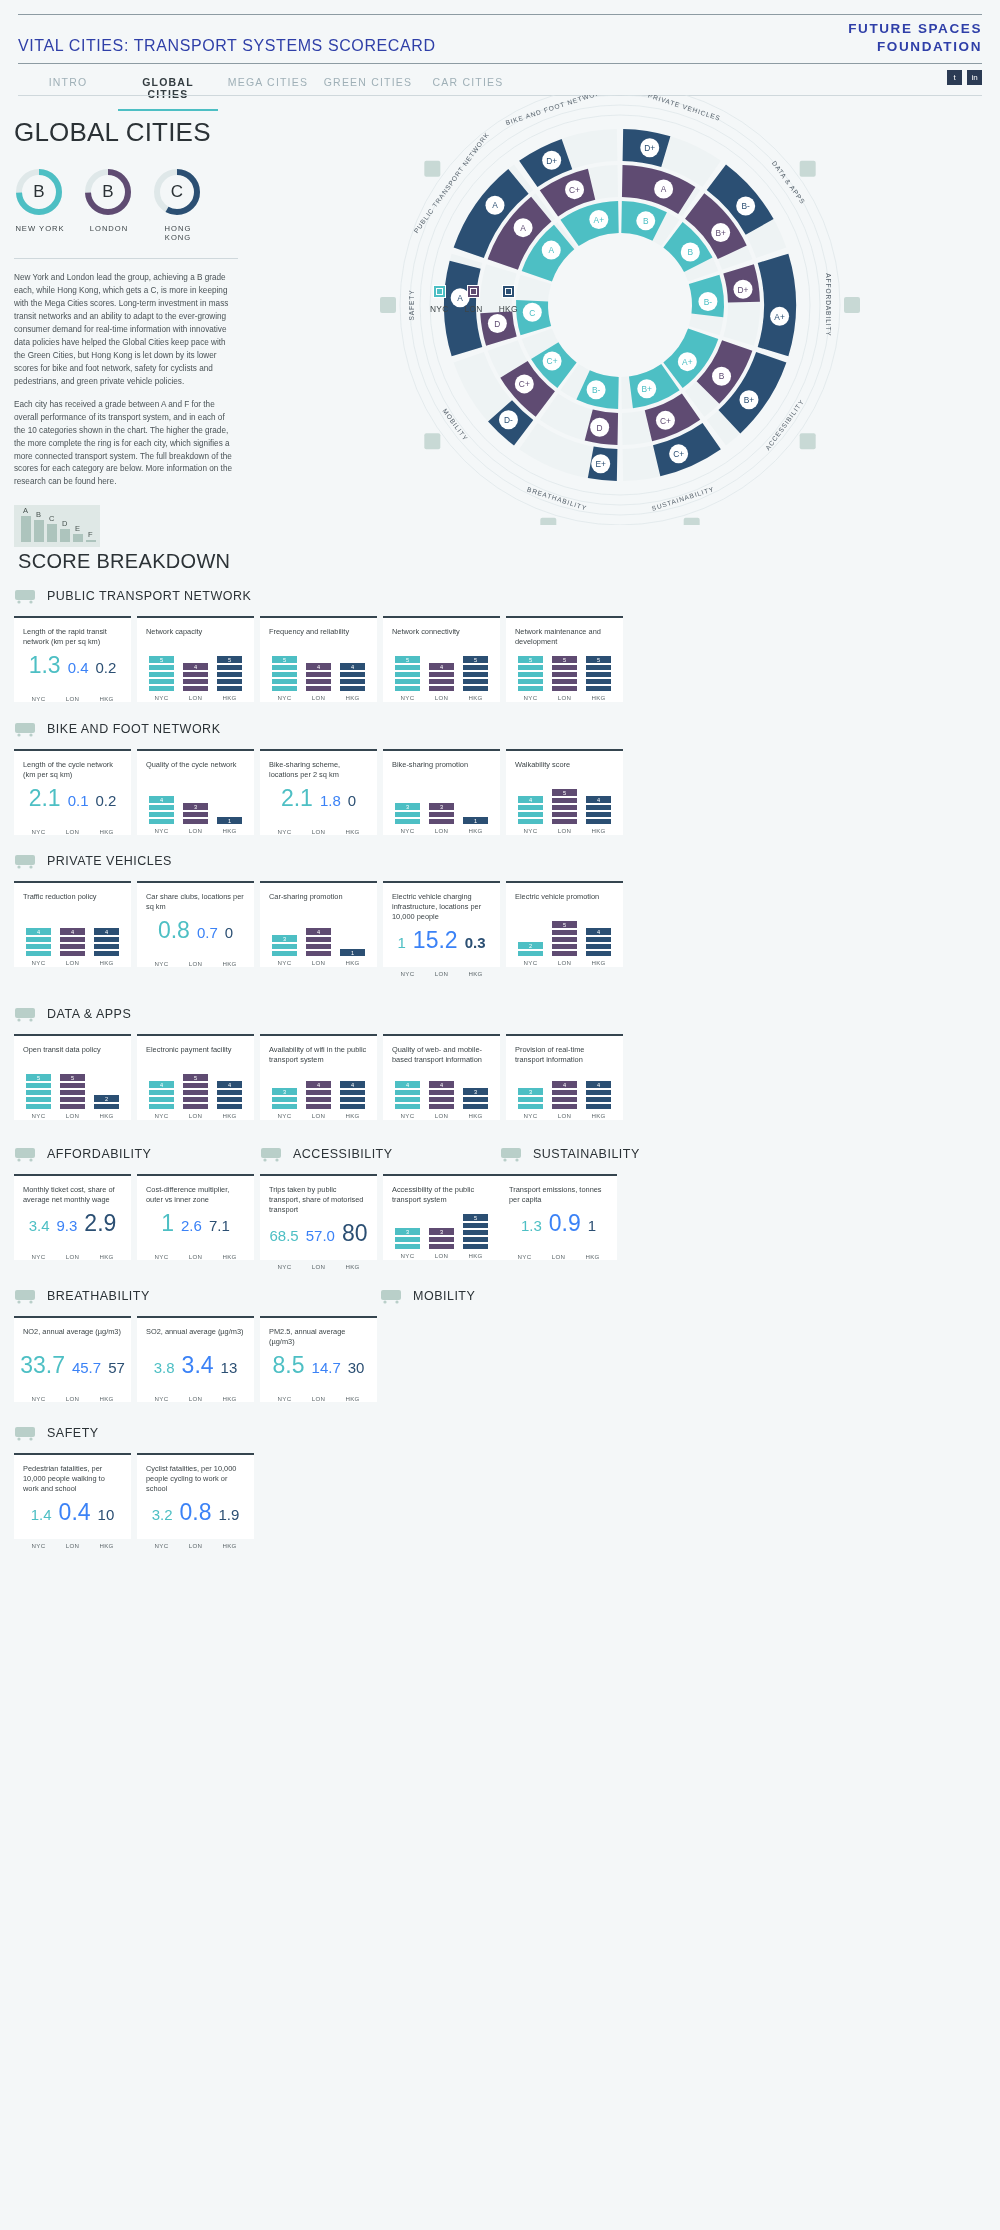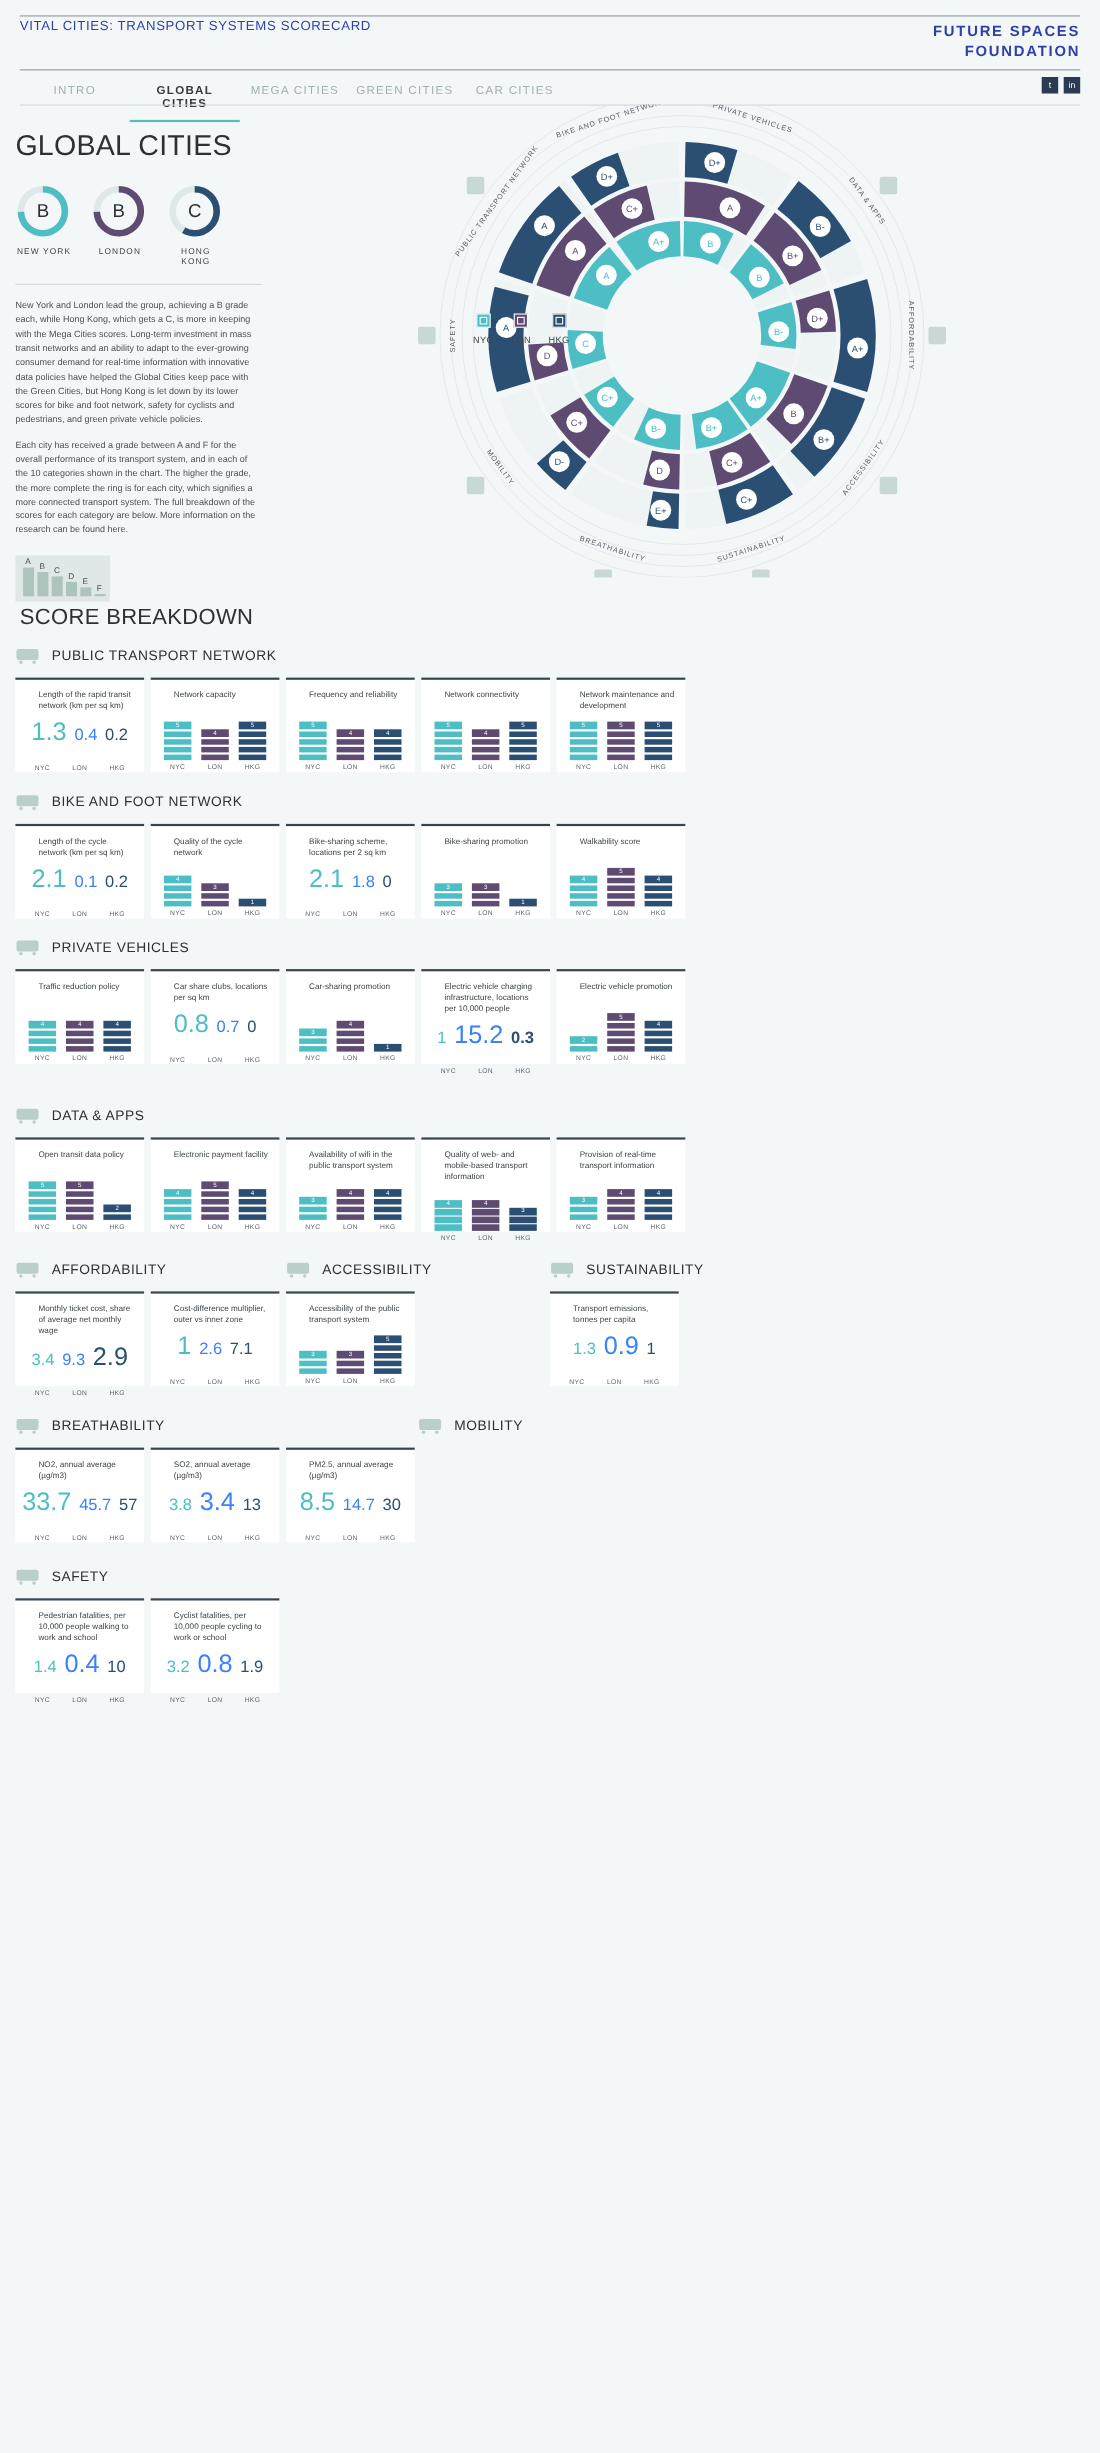--- a/index.html
+++ b/index.html
@@ -9,22 +9,22 @@
     font-family: "Liberation Sans", sans-serif;
     color: #3d4548;
     position: relative;
     overflow: hidden;
   }
   .page { position: relative; width: 1000px; height: 2230px; }
 
   
   .hdr-rule { position:absolute; left:18px; right:18px; height:1px; background:#8d9ba3; }
   .site-title {
-    position: absolute; left: 18px; top: 16px;
-    font-size: 12px; letter-spacing: .6px; color: #2f3fa8; font-weight: 400;
+    position: absolute; left: 18px; top: 37px;
+    font-size: 16px; letter-spacing: .6px; color: #2f3fa8; font-weight: 400;
   }
   .brand {
     position: absolute; right: 18px; top: 20px; text-align: right;
     color: #2f3fa8; font-weight: bold; font-size: 13.5px;
     letter-spacing: 1.6px; line-height: 1.32;
   }
 
   
   .nav { position: absolute; left: 18px; top: 68px; display: flex; gap: 0; }
   .nav-item {
@@ -74,21 +74,21 @@
     font-weight: 300; color: #2b3236; letter-spacing: .3px; }
 
   .sect { position: absolute; }
   .sect-head { display: flex; align-items: center; gap: 11px; height: 22px; margin-bottom: 9px; }
   .sect-head .shicon { width: 22px; height: 16px; }
   .sect-head .shlabel { font-size: 12.5px; font-weight: 400; color: #2b3236; letter-spacing: .5px; }
 
   .cards { display: flex; gap: 6px; }
   .card { width: 117px; background: #fff; border-top: 2px solid #35454f; padding: 9px 9px 7px;
     height: 86px; position: relative; }
-  .card .ctitle { font-size: 7.4px; line-height: 1.35; color: #3d4548; min-height: 20px; margin-left: 12px; }
+  .card .ctitle { font-size: 7.4px; line-height: 1.35; color: #3d4548; min-height: 20px; }
 
   
   .stacks { display:flex; justify-content:center; gap: 9px; margin-top: 6px; height: 38px; align-items: flex-end; }
   .stk { width: 25px; display: flex; flex-direction: column-reverse; gap: 1.5px; }
   .seg { height: 5.5px; }
   .seg.top { height: 7px; position: relative; }
   .seg.top b { position:absolute; inset:0; color:#fff; font-size:5.6px; font-weight:400;
      display:flex; align-items:center; justify-content:center; }
 
   
@@ -1028,20 +1028,33 @@
         <div class="sect-head">
           <div class="shicon"><svg width="22" height="16" viewBox="0 0 22 16">
               <rect x="1" y="2" width="20" height="10" rx="2" fill="#b9cfc9"></rect>
               <circle cx="5" cy="14" r="1.6" fill="#b9cfc9"></circle>
               <circle cx="17" cy="14" r="1.6" fill="#b9cfc9"></circle>
             </svg></div>
           <div class="shlabel">ACCESSIBILITY</div>
         </div>
         <div class="cards">
           <div class="card">
+            <div class="ctitle">Trips taken by public transport, share of motorised transport</div>
+            <div class="nums">
+              <div class="nv nyc" style="font-size:15px;font-weight:300">68.5</div>
+              <div class="nv lon" style="font-size:15px;font-weight:300">57.0</div>
+              <div class="nv hkg" style="font-size:23px;font-weight:300">80</div>
+            </div>
+            <div class="cxlabels">
+              <span>NYC</span>
+              <span>LON</span>
+              <span>HKG</span>
+            </div>
+          </div>
+          <div class="card">
             <div class="ctitle">Accessibility of the public transport system</div>
             <div class="stacks">
               <div class="stk">
                 <div class="seg bg-nyc"></div>
                 <div class="seg bg-nyc"></div>
                 <div class="seg top bg-nyc">
                   <b>3</b>
                 </div>
               </div>
               <div class="stk">

